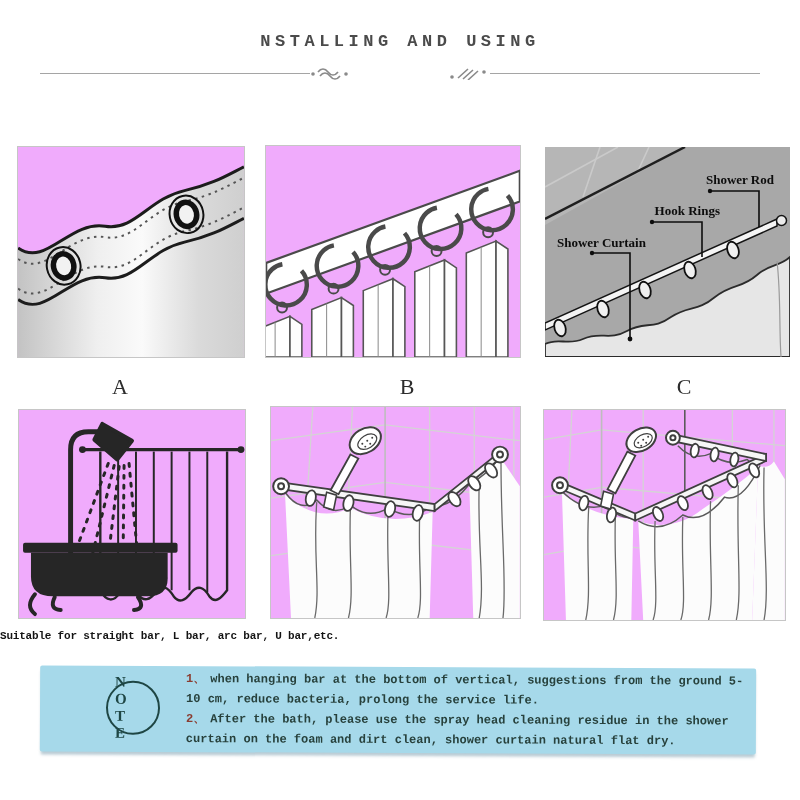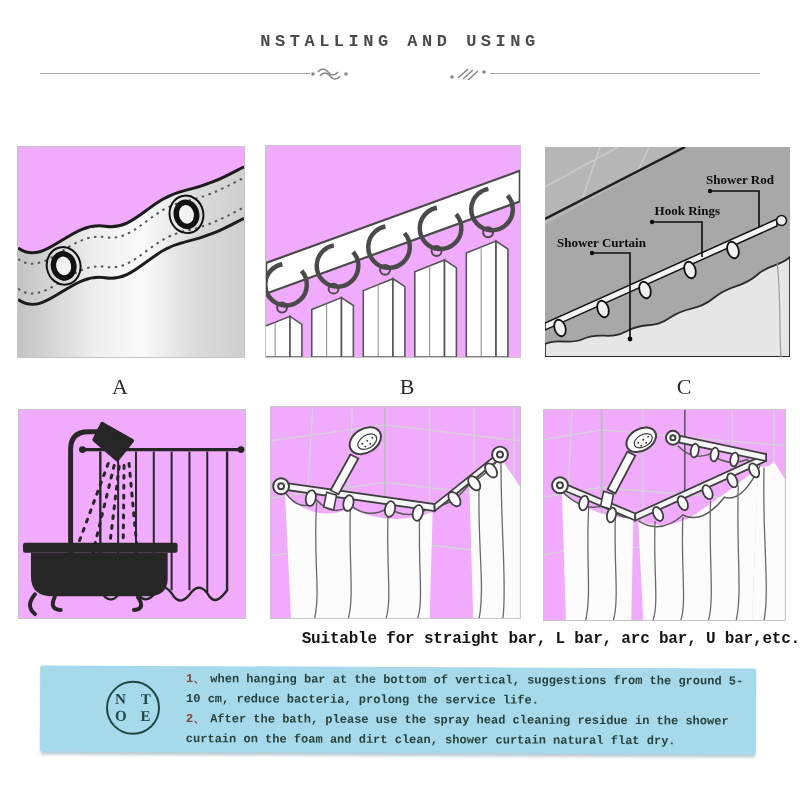--- a/index.html
+++ b/index.html
@@ -13,30 +13,30 @@
            display:flex;align-items:center;}
   .divider .line{flex:1;height:0;border-top:1.5px solid #a5a5a5;}
   .divider .gap{width:88px;}
   
   .panel{position:absolute;background:#f0abfc;box-sizing:border-box;}
   .bordered{border:1px solid #c6c6c6;}
   .panel svg{display:block;width:100%;height:100%;}
   .abc{position:absolute;top:374px;width:40px;text-align:center;
        font-family:"Liberation Serif",serif;font-size:22px;color:#2d2d2d;}
   
-  .caption{position:absolute;top:630px;left:0;width:100%;text-align:right;
-           font-family:"Liberation Mono",monospace;font-size:16px;font-weight:700;
+  .caption{position:absolute;top:630px;left:0;width:100%;text-align:left;
+           font-family:"Liberation Mono",monospace;font-size:11px;font-weight:700;
            color:#141414;letter-spacing:-0.2px;}
   
   .note-box{position:absolute;left:40px;top:667px;width:716px;height:86px;
             background:#a6d9ea;border-radius:2px;transform:rotate(0.25deg);
             box-shadow:0 4px 3px -1px rgba(100,140,160,0.45);}
   .note-badge{position:absolute;left:66px;top:15px;width:54px;height:54px;
               border:2px solid #1e4644;border-radius:50%;box-sizing:border-box;
-              display:flex;flex-direction:row;align-items:center;justify-content:center;
+              display:flex;flex-direction:column;align-items:center;justify-content:center;
               color:#1e4644;font-family:"Liberation Serif",serif;font-size:15px;
               font-weight:700;line-height:17px;}
   .note-badge span{letter-spacing:7px;padding-left:7px;}
   .note-text{position:absolute;left:146px;top:3px;right:12px;}
   .note-item{margin:0;font-family:"Liberation Mono",monospace;font-size:12px;
              line-height:20px;font-weight:700;color:#27413c;}
   .note-num{color:#8a3c30;margin-right:5px;}
 </style>
 </head>
 <body>

